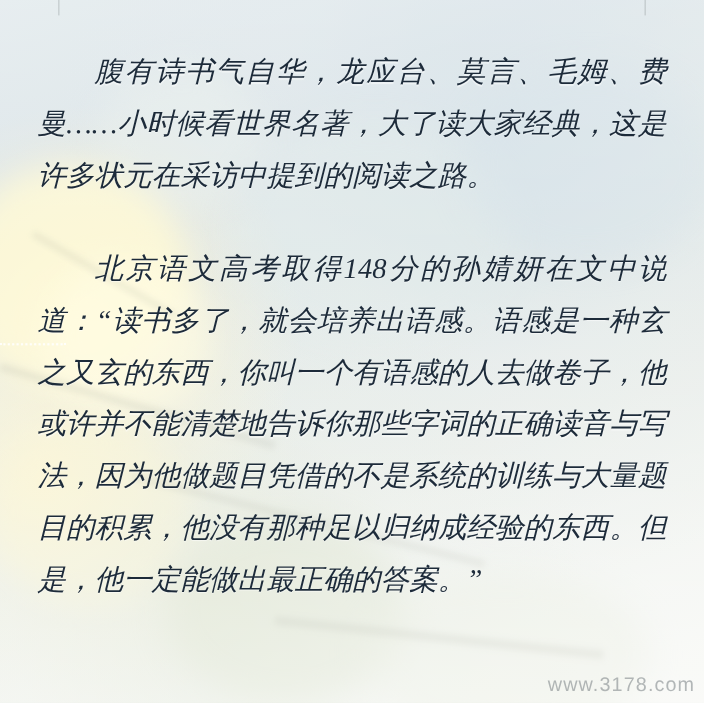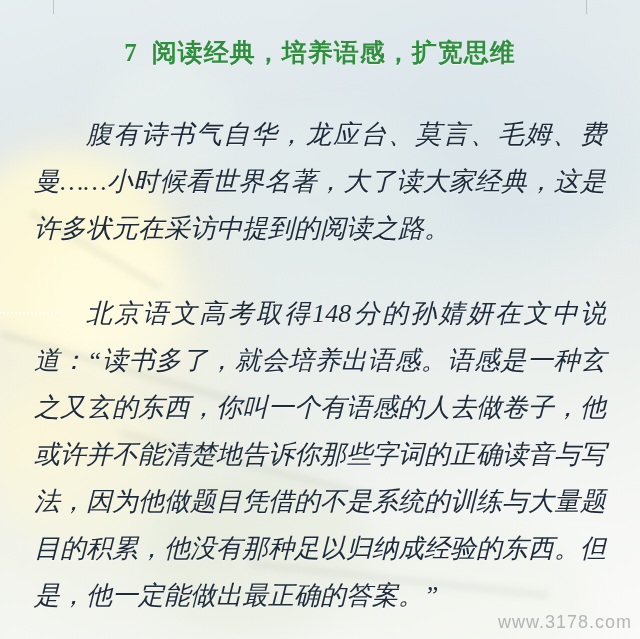--- a/index.html
+++ b/index.html
@@ -153,23 +153,20 @@
 
   <div class="veil"></div>
 
   <div class="top-tick tick-left"></div>
   <div class="top-tick tick-right"></div>
 
   <div class="dotted-edge"></div>
 
   <div class="content">
 
-    <h1 class="headline">
-      <span class="num">7</span><span>阅读经典，培养语感，扩宽思维</span>
-    </h1>
 
     <p class="para p1">腹有诗书气自华，龙应台、莫言、毛姆、费曼……小时候看世界名著，大了读大家经典，这是许多状元在采访中提到的阅读之路。</p>
 
     <p class="para p2">北京语文高考取得148分的孙婧妍在文中说道：“读书多了，就会培养出语感。语感是一种玄之又玄的东西，你叫一个有语感的人去做卷子，他或许并不能清楚地告诉你那些字词的正确读音与写法，因为他做题目凭借的不是系统的训练与大量题目的积累，他没有那种足以归纳成经验的东西。但是，他一定能做出最正确的答案。”</p>
 
   </div>
 
   <div class="watermark">www.3178.com</div>
 
 </div>

